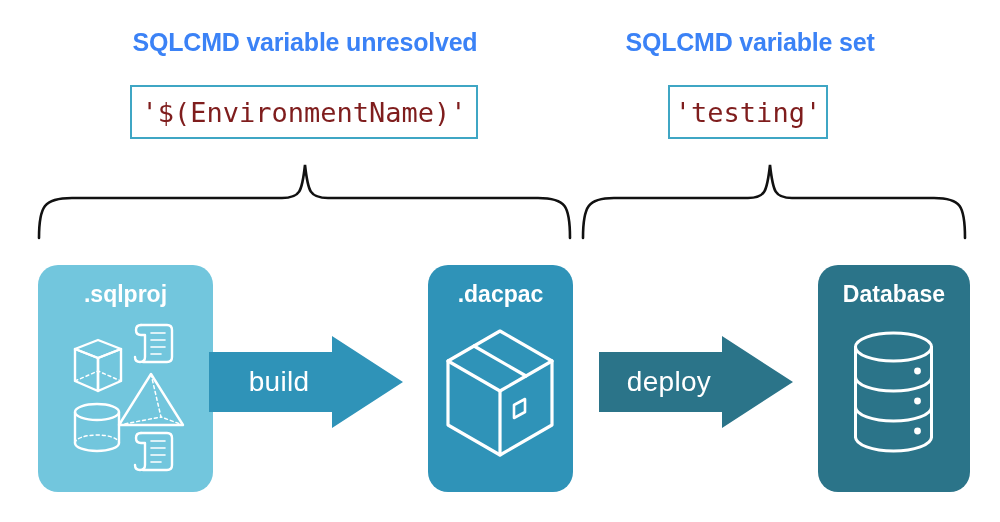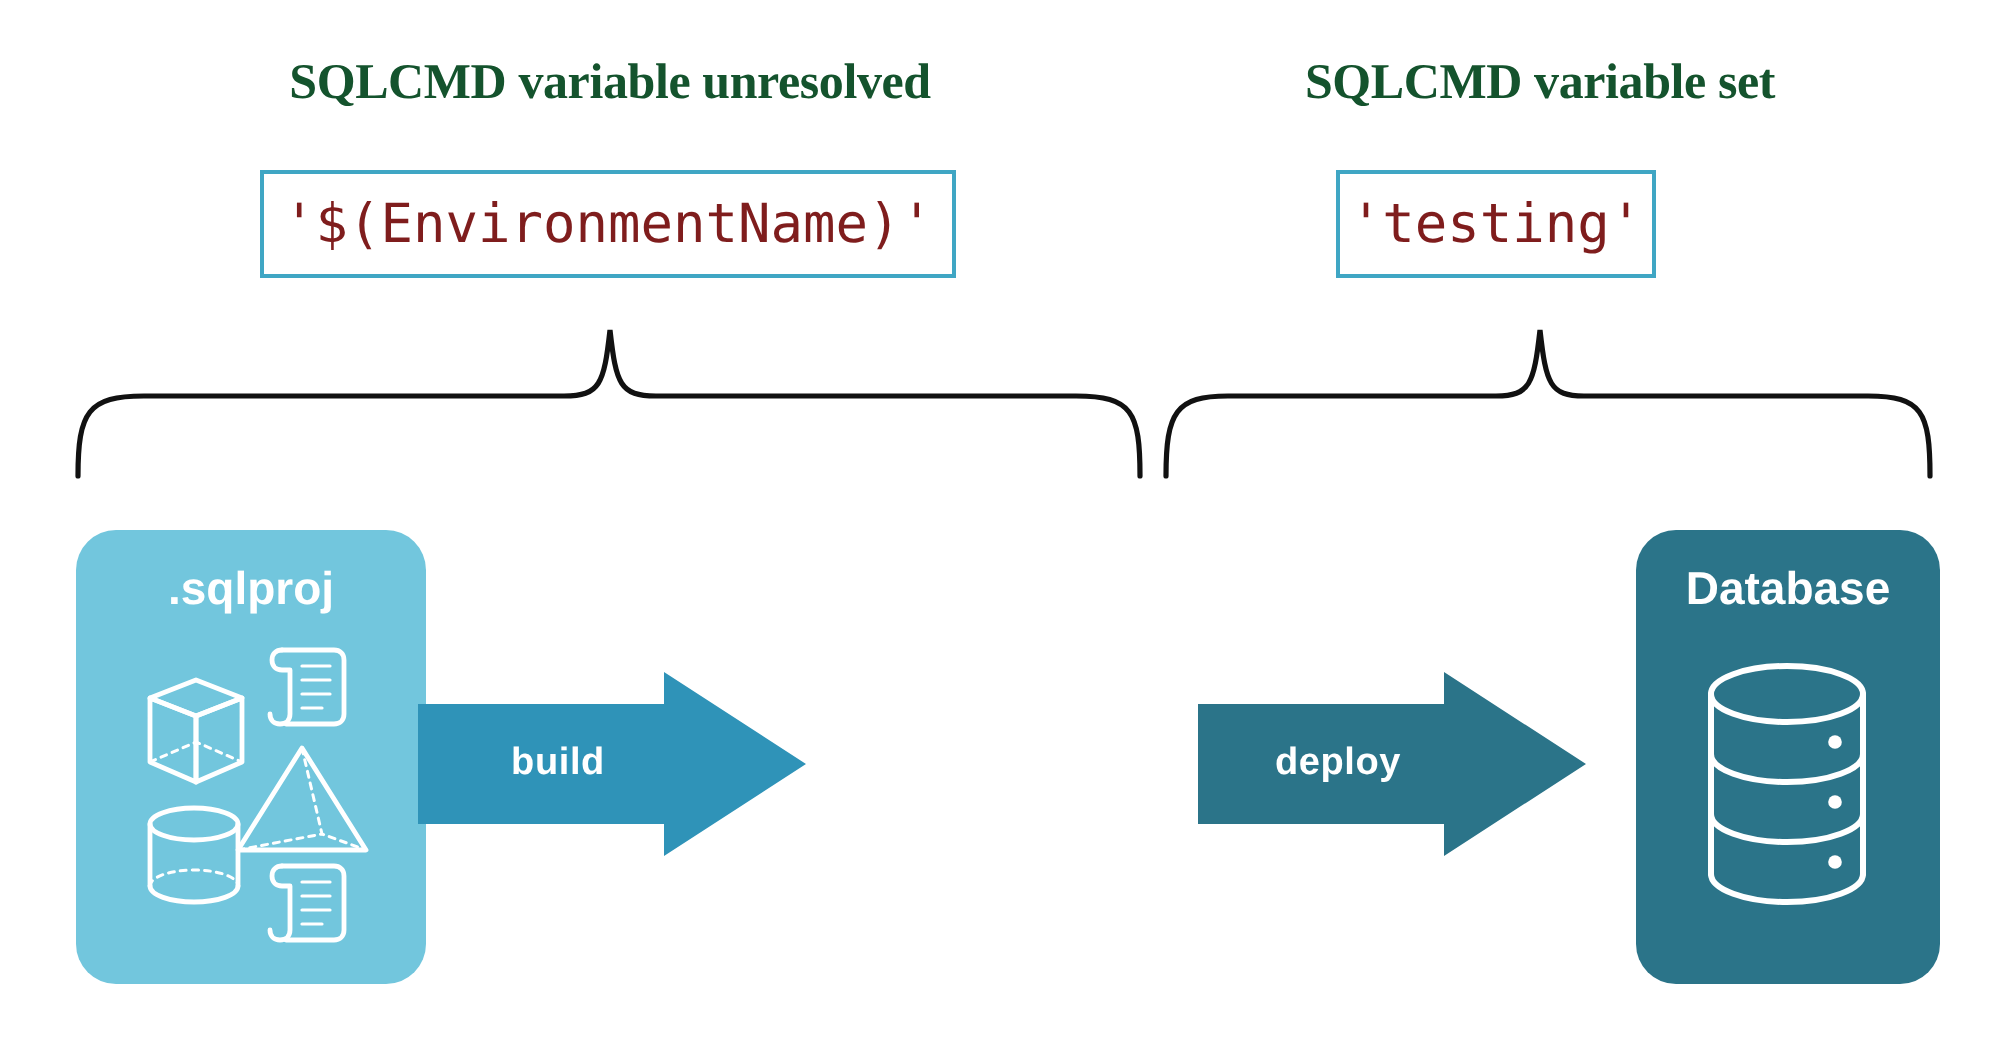--- a/index.html
+++ b/index.html
@@ -12,30 +12,30 @@
     width: 1000px;
     height: 522px;
     background: #ffffff;
     overflow: hidden;
     font-family: "Liberation Sans", sans-serif;
   }
 
   
   .heading {
     position: absolute;
-    font-family: Liberation Serif, serif;
+    font-family: Liberation Sans, sans-serif;
     font-weight: bold;
     font-size: 25px;
-    color: #14532d;
+    color: #3b82f6;
     letter-spacing: -0.2px;
     white-space: nowrap;
     text-align: center;
   }
   #heading-left  { left: 0px;   top: 28px; width: 610px; }
-  #heading-right { left: 600px; top: 28px; width: 340px; }
+  #heading-right { left: 580px; top: 28px; width: 340px; }
 
   
   .codebox {
     position: absolute;
     border: 2px solid #3FA6C4;
     background: #ffffff;
     box-sizing: border-box;
     font-family: "DejaVu Sans Mono", monospace;
     font-size: 27px;
     color: #7f1d1d;
@@ -99,22 +99,22 @@
   .arrow-label {
     position: absolute;
     left: 0;
     top: 0;
     width: 148px;
     height: 104px;
     display: flex;
     align-items: center;
     justify-content: center;
     font-family: "Liberation Sans", sans-serif;
-    font-weight: bold;
-    font-size: 19px;
+    font-weight: normal;
+    font-size: 28px;
     color: #ffffff;
     letter-spacing: 0.3px;
     white-space: nowrap;
   }
 </style>
 </head>
 <body>
 
 <div id="stage">
 
@@ -191,20 +191,37 @@
     </svg>
   </div>
 
   <div class="arrowwrap" id="arrow-build">
     <svg viewBox="0 0 205 104" width="205" height="104">
       <path d="M 4 22 L 127 22 L 127 6 L 198 52 L 127 98 L 127 82 L 4 82 Z" fill="#2F93B8"></path>
     </svg>
     <div class="arrow-label">build</div>
   </div>
 
+  <div class="stagebox" id="box-dacpac">
+    <div class="box-label">.dacpac</div>
+    <svg class="box-art" viewBox="0 0 145 172">
+      <g fill="none" stroke="#ffffff" stroke-width="3.2" stroke-linejoin="round" stroke-linecap="round">
+
+        <path d="M 20 48 L 72 18 L 124 48 L 124 112 L 72 142 L 20 112 Z"></path>
+
+        <path d="M 20 48 L 72 78 L 124 48"></path>
+
+        <path d="M 72 78 L 72 142"></path>
+
+        <path d="M 46 33 L 98 63"></path>
+
+        <path d="M 86 92 L 97 86 L 97 99 L 86 105 Z" stroke-width="2.6"></path>
+      </g>
+    </svg>
+  </div>
 
   <div class="arrowwrap" id="arrow-deploy">
     <svg viewBox="0 0 205 104" width="205" height="104">
       <path d="M 4 22 L 127 22 L 127 6 L 198 52 L 127 98 L 127 82 L 4 82 Z" fill="#2B7489"></path>
     </svg>
     <div class="arrow-label">deploy</div>
   </div>
 
   <div class="stagebox" id="box-database">
     <div class="box-label">Database</div>

